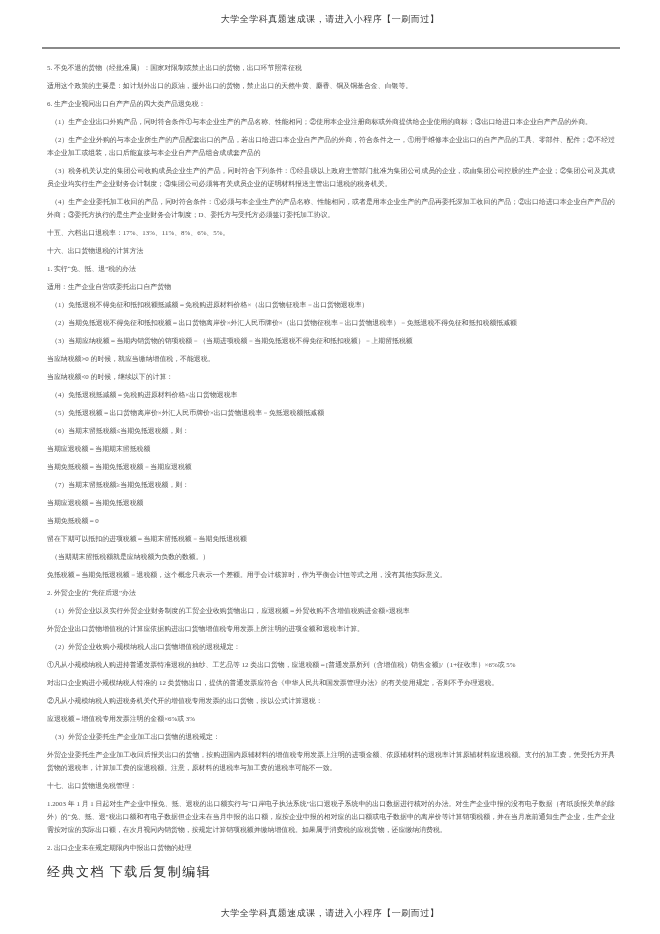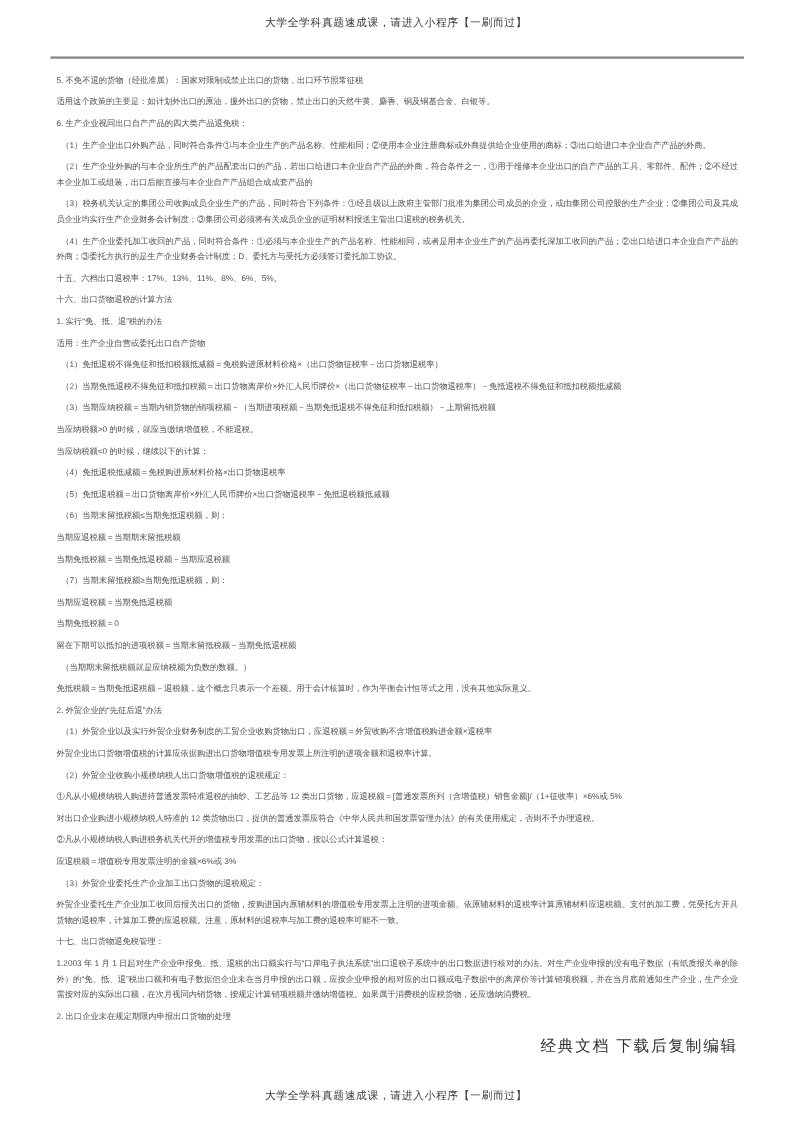--- a/index.html
+++ b/index.html
@@ -6,21 +6,21 @@
     margin: 0;
     padding: 0;
     background: #ffffff;
   }
   .page {
     position: relative;
     width: 660px;
     height: 934px;
     background: #ffffff;
     overflow: hidden;
-    font-family: Liberation Sans, sans-serif;
+    font-family: Liberation Serif, serif;
     color: #4b4b4b;
   }
   .page-header {
     position: absolute;
     top: 13px;
     left: 0;
     width: 100%;
     text-align: center;
     font-size: 9px;
     color: #3a3a3a;
@@ -48,21 +48,20 @@
     color: #4f4f4f;
   }
   .content p.indent {
     text-indent: 4px;
   }
   .closing-heading {
     margin-top: 9px;
     font-size: 13px;
     color: #2e2e2e;
     letter-spacing: 1.5px;
-    text-align: right;
   }
   .page-footer {
     position: absolute;
     bottom: 14px;
     left: 0;
     width: 100%;
     text-align: center;
     font-size: 9px;
     color: #3a3a3a;
     letter-spacing: 0.5px;

